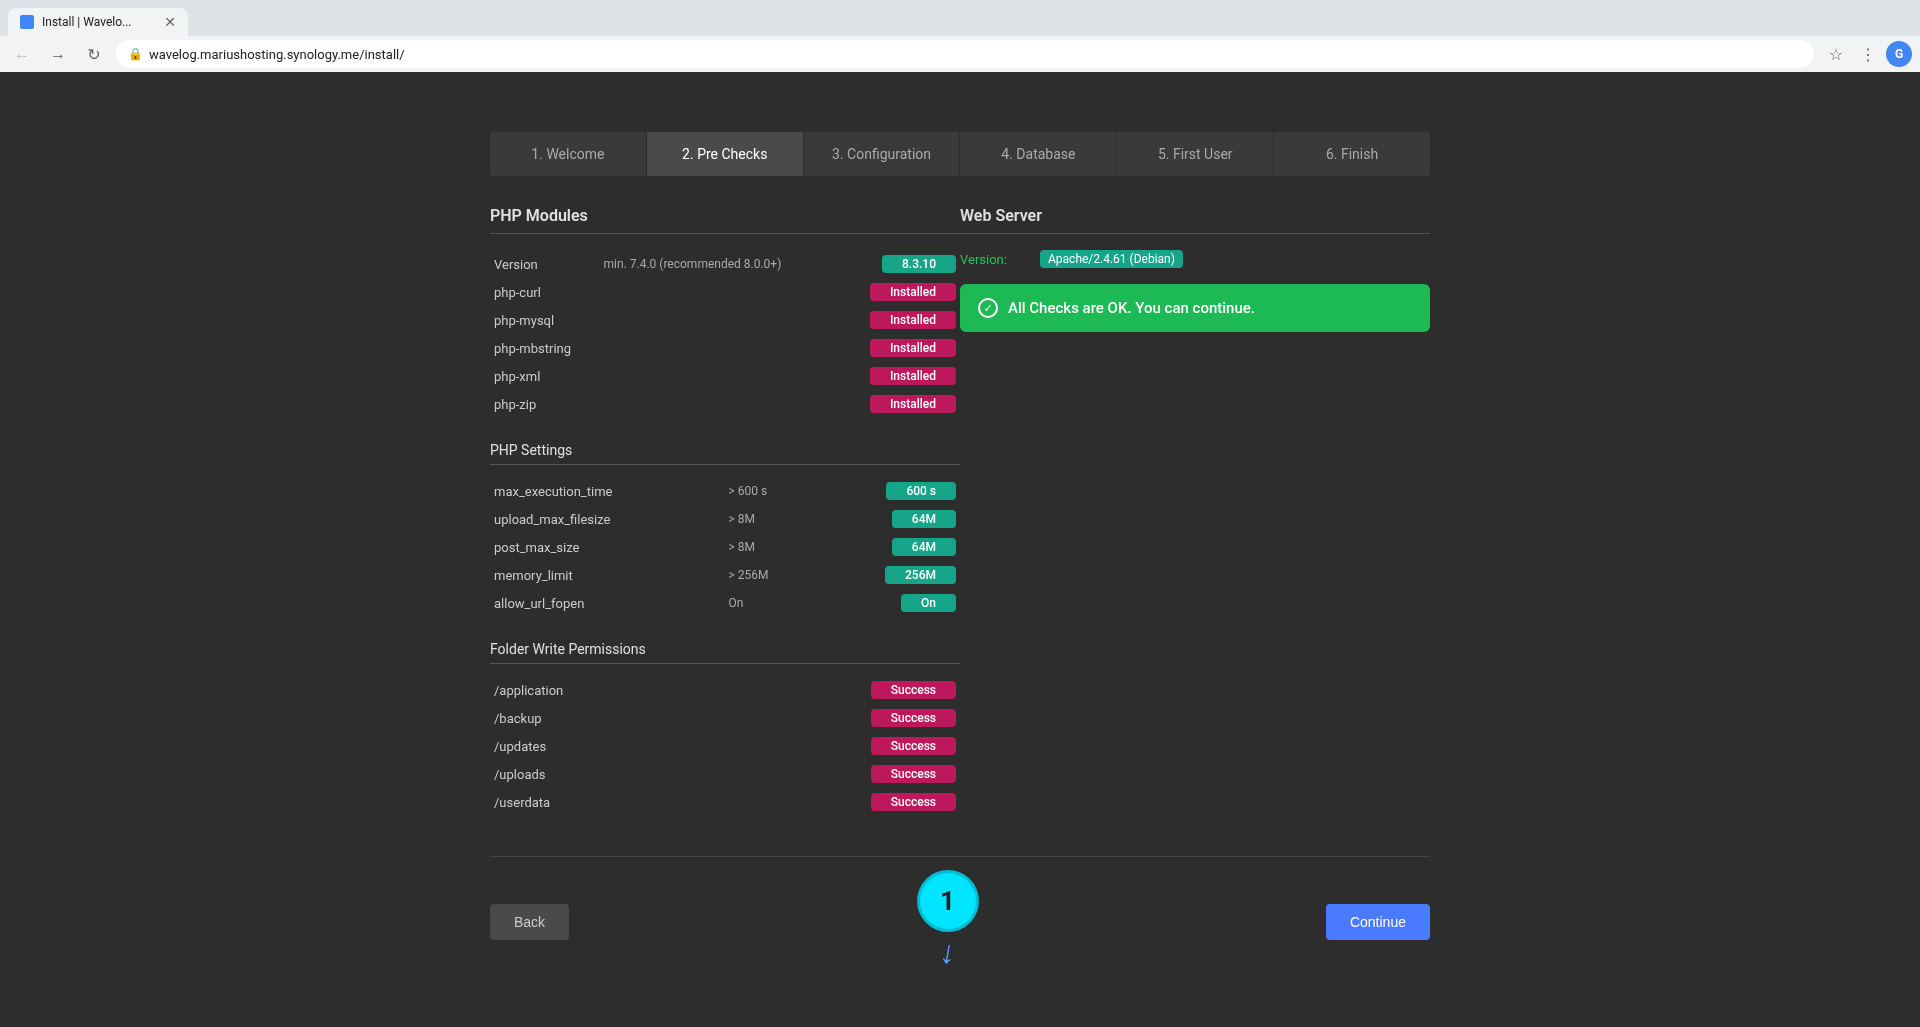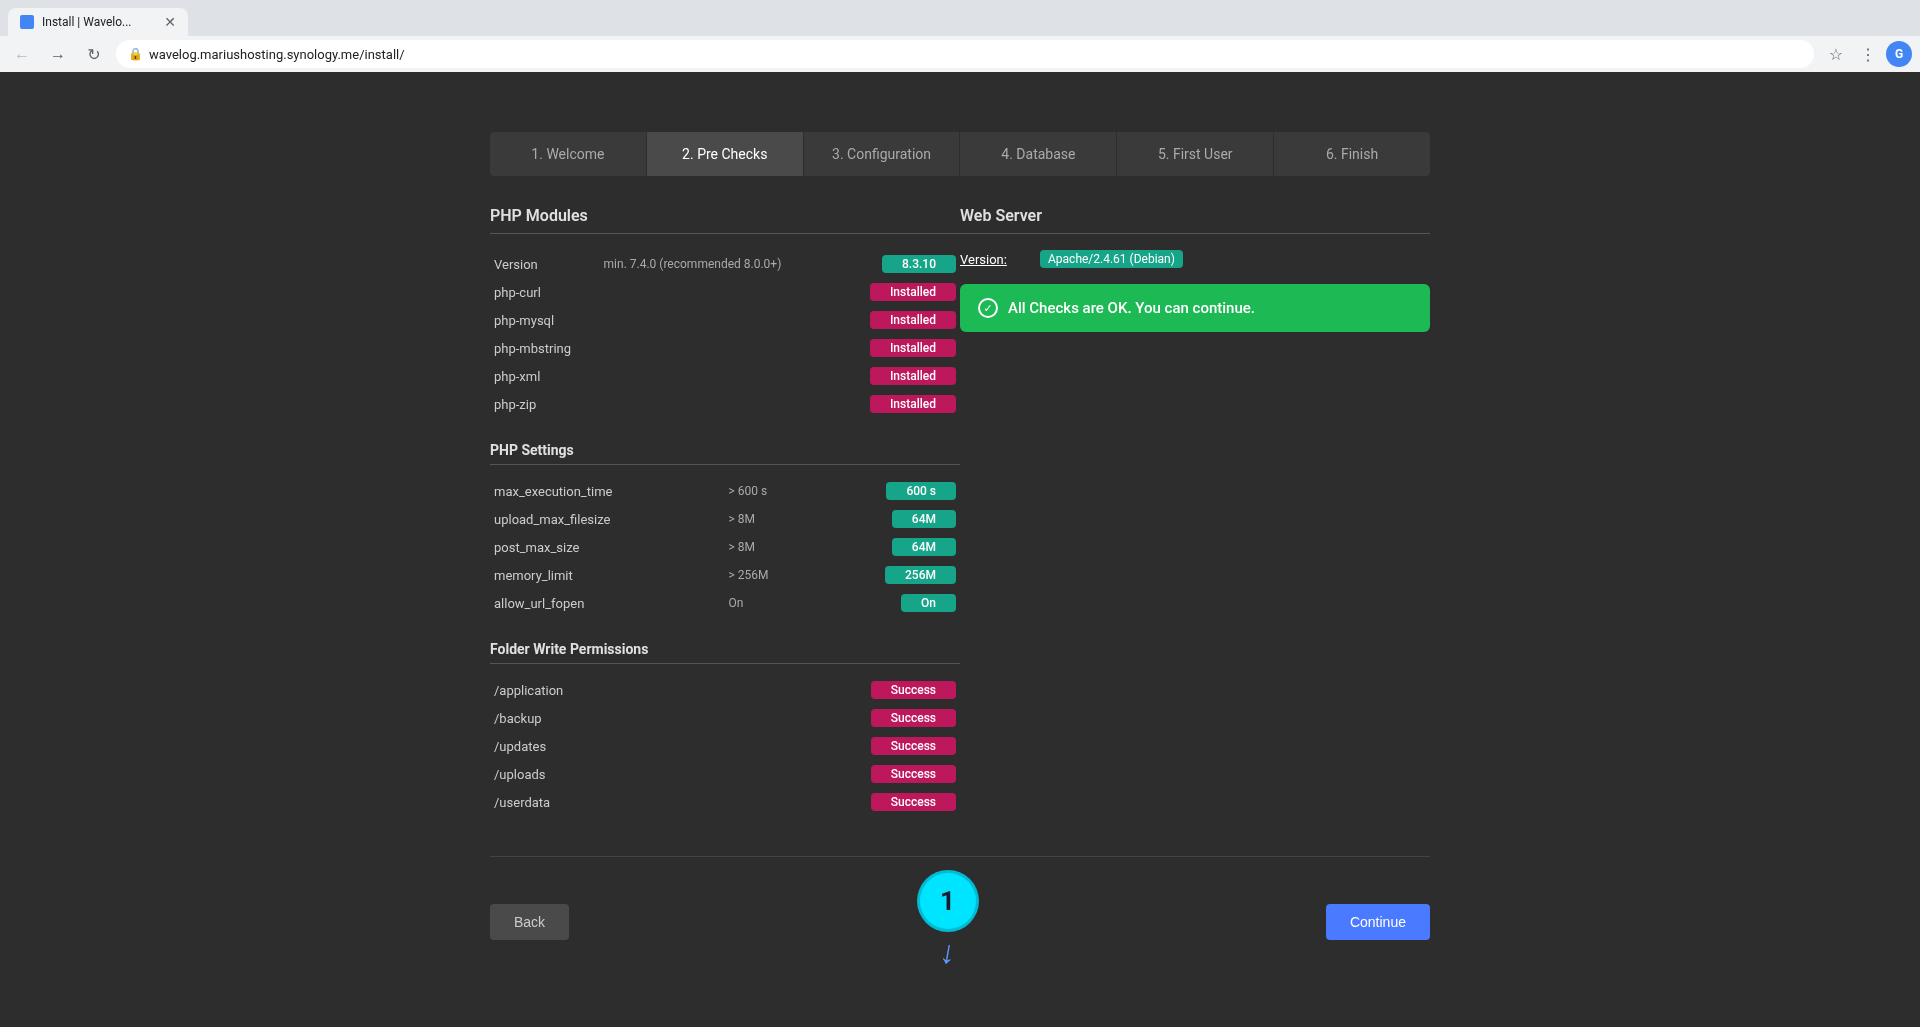--- a/index.html
+++ b/index.html
@@ -200,21 +200,21 @@
       border-radius: 4px;
       font-size: 12px;
       font-weight: 500;
       color: #fff;
     }
     .badge-green { background: #be185d; }
     .badge-teal { background: #17a589; }
 
     .subsection-heading {
       font-size: 14px;
-      font-weight: 700;
+      font-weight: 400;
       color: #e0e0e0;
       border-bottom: 1px solid #555;
       padding-bottom: 6px;
       margin-bottom: 12px;
       margin-top: 24px;
     }
 
     
     .all-checks-banner {
       background: #1db954;
@@ -252,23 +252,22 @@
 
     .version-row {
       display: flex;
       align-items: center;
       gap: 10px;
       font-size: 13px;
       color: #ccc;
       margin-bottom: 12px;
     }
     .version-label {
-      color: #ffffff;
+      color: #22c55e;
       min-width: 70px;
-      text-decoration: underline;
     }
 
     
     .footer-bar {
       display: flex;
       justify-content: space-between;
       align-items: center;
       margin-top: 40px;
       padding-top: 16px;
       border-top: 1px solid #444;

